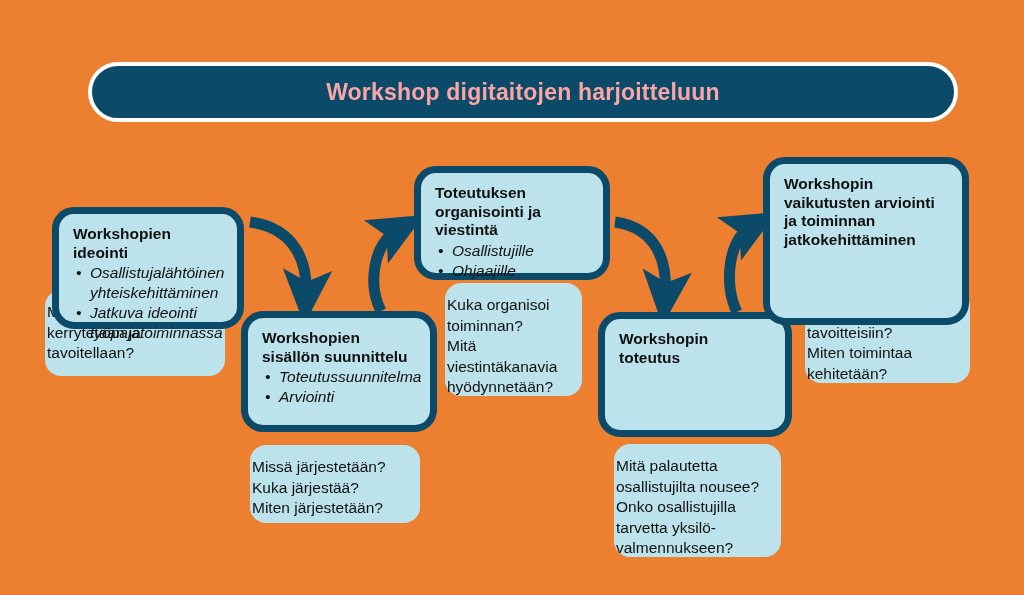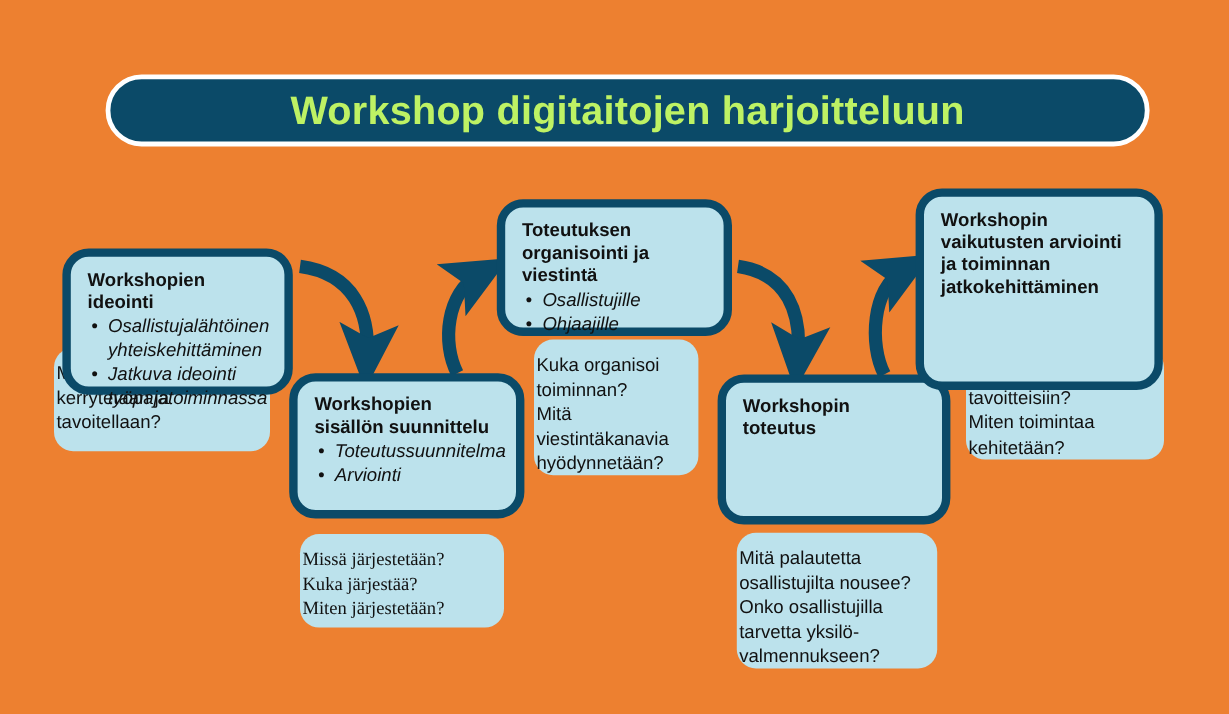--- a/index.html
+++ b/index.html
@@ -16,22 +16,22 @@
   .title-bar{
     position:absolute;
     left:88px;top:62px;width:870px;height:60px;
     background:#0B4A68;
     border:4px solid #FFFFFF;
     border-radius:32px;
     box-sizing:border-box;
     display:flex;align-items:center;justify-content:center;
   }
   .title-text{
-    color:#bef264;
-    font-size:33px;
+    color:#fca5a5;
+    font-size:23px;
     font-weight:bold;
     letter-spacing:0.2px;
     white-space:nowrap;
   }
 
   
   #arrows{position:absolute;left:0;top:0;width:1024px;height:595px;pointer-events:none;}
 
   
   .note{
@@ -85,21 +85,21 @@
   }
 
   
   #box1{left:52px;  top:163px; width:192px; height:122px;margin-top:44px;}
   #box2{left:241px; top:311px; width:196px; height:121px;}
   #box3{left:414px; top:166px; width:196px; height:114px;}
   #box4{left:598px; top:312px; width:194px; height:125px;}
   #box5{left:763px; top:157px; width:206px; height:168px;}
 
   #note1{left:45px;  top:290px; width:180px; height:86px;}
-  #note2{left:250px; top:445px; width:170px; height:78px;font-family:Liberation Serif, serif;}
+  #note2{left:250px; top:445px; width:170px; height:78px;}
   #note3{left:445px; top:283px; width:137px; height:113px;}
   #note4{left:614px; top:444px; width:167px; height:113px;}
   #note5{left:805px; top:290px; width:165px; height:93px;}
 </style>
 </head>
 <body>
 
 <div id="stage">
 
   <div class="title-bar">

